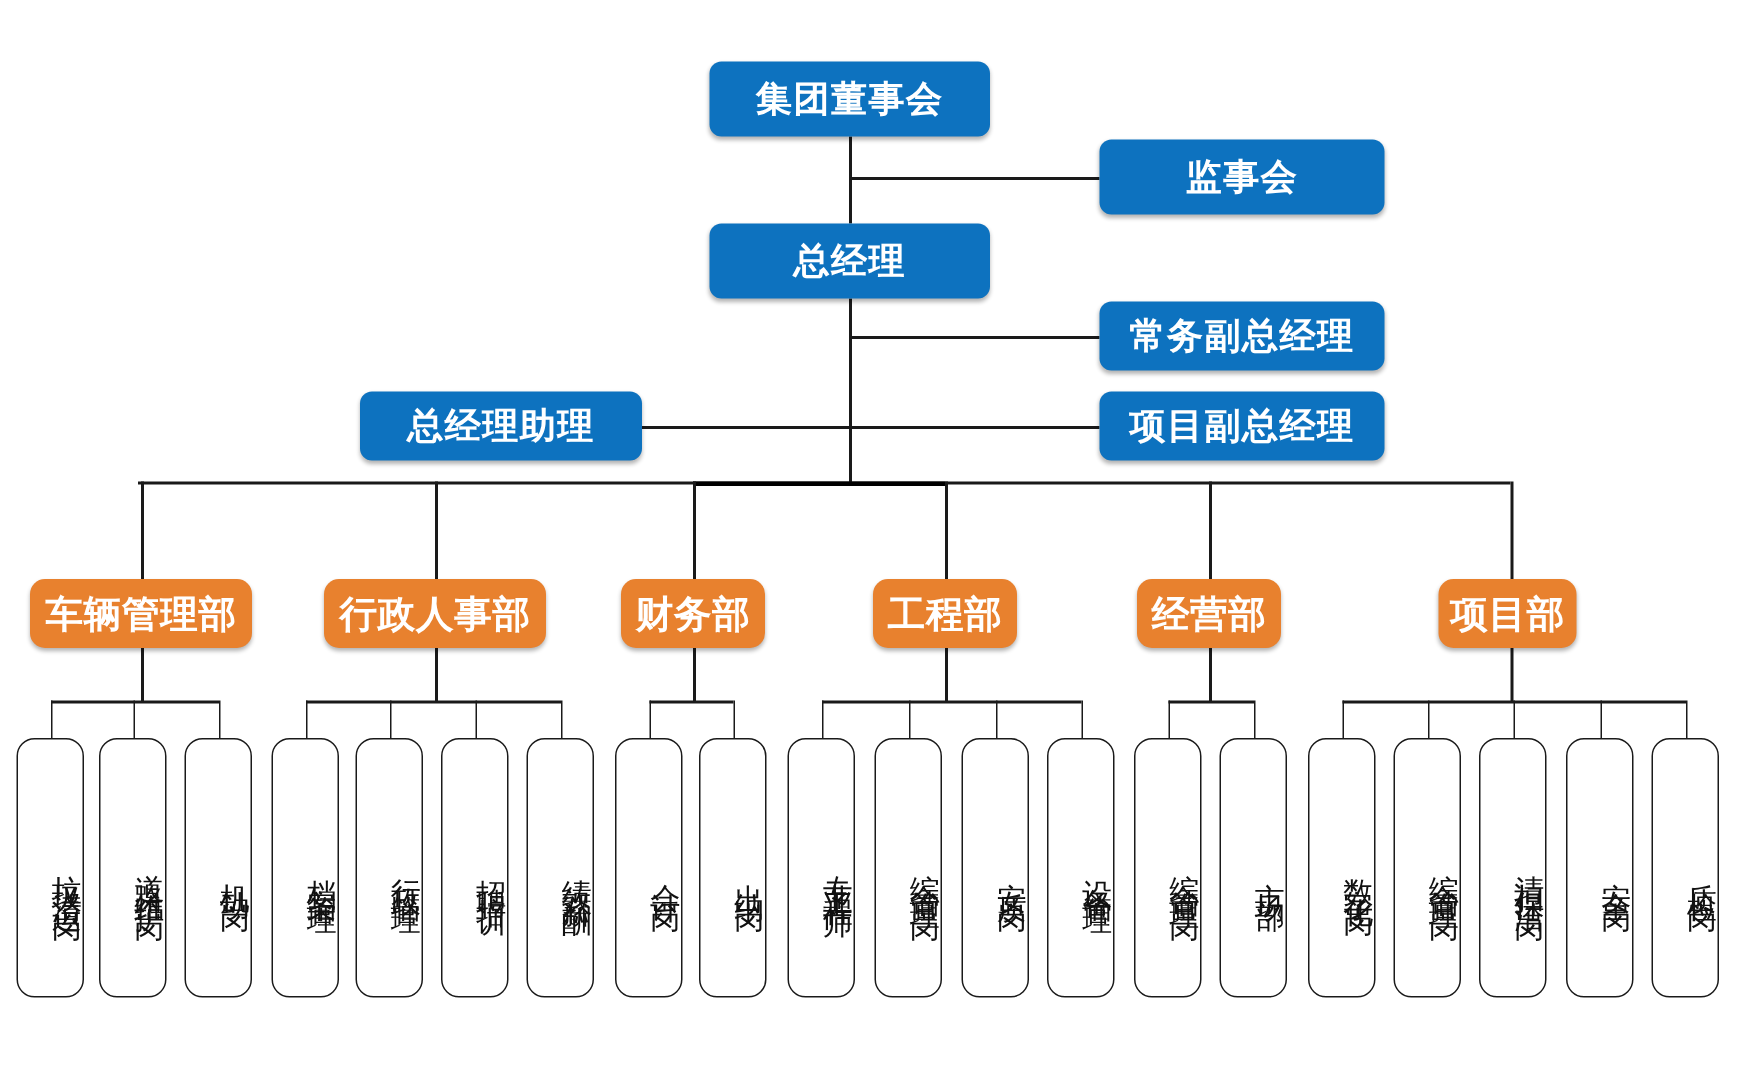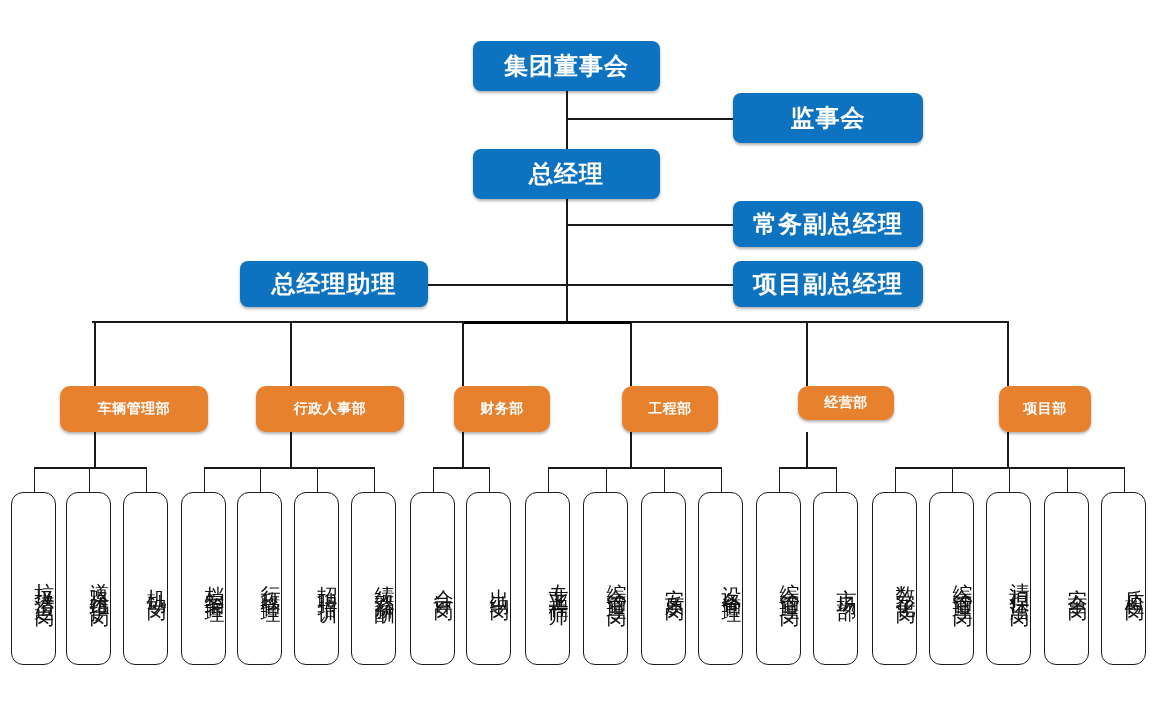--- a/index.html
+++ b/index.html
@@ -24,23 +24,22 @@
     border-radius:8px;
   }
   .node.blue{
     background:#0d72bf;
     box-shadow:0 2px 3px rgba(0,0,0,.30);
     font-size:24px;font-weight:700;letter-spacing:1px;
   }
   .node.orange{
     background:#e8812e;
     box-shadow:0 2px 3px rgba(0,0,0,.30);
-    font-size:14px;font-weight:700;letter-spacing:0.5px;
+    font-size:25px;font-weight:700;letter-spacing:0.5px;
     border-radius:10px;
-    margin-left:40px;
   }
   .node.leaf{
     background:#ffffff;color:#111111;
     border:1.6px solid #1a1a1a;border-radius:12px;
     font-size:20px;font-weight:400;
     writing-mode:vertical-rl;text-orientation:upright;
     letter-spacing:6px;line-height:1;
     padding-top:6px;align-items:flex-start;justify-content:center;
     box-shadow:none;
   }
@@ -119,21 +118,21 @@
     </div>
     <div class="node orange" style="left: 216px; top: 386px; width: 148px; height: 46px;">
       <span>行政人事部</span>
     </div>
     <div class="node orange" style="left: 582px; top: 386px; width: 96px; height: 46px;">
       <span>工程部</span>
     </div>
     <div class="node orange" style="left: 414px; top: 386px; width: 96px; height: 46px;">
       <span>财务部</span>
     </div>
-    <div class="node orange" style="left: 758px; top: 386px; width: 96px; height: 34px; justify-content: center;">
+    <div class="node orange" style="left: 758px; top: 386px; width: 96px; height: 46px; justify-content: center;">
       <span>经营部</span>
     </div>
     <div class="node orange" style="left: 959px; top: 386px; width: 92px; height: 46px;">
       <span>项目部</span>
     </div>
     <div class="node leaf" style="left: 11px; top: 492px; width: 45px; height: 173px;">
       <span>垃圾清运岗</span>
     </div>
     <div class="node leaf" style="left: 66px; top: 492px; width: 45px; height: 173px;">
       <span>道路维护岗</span>

